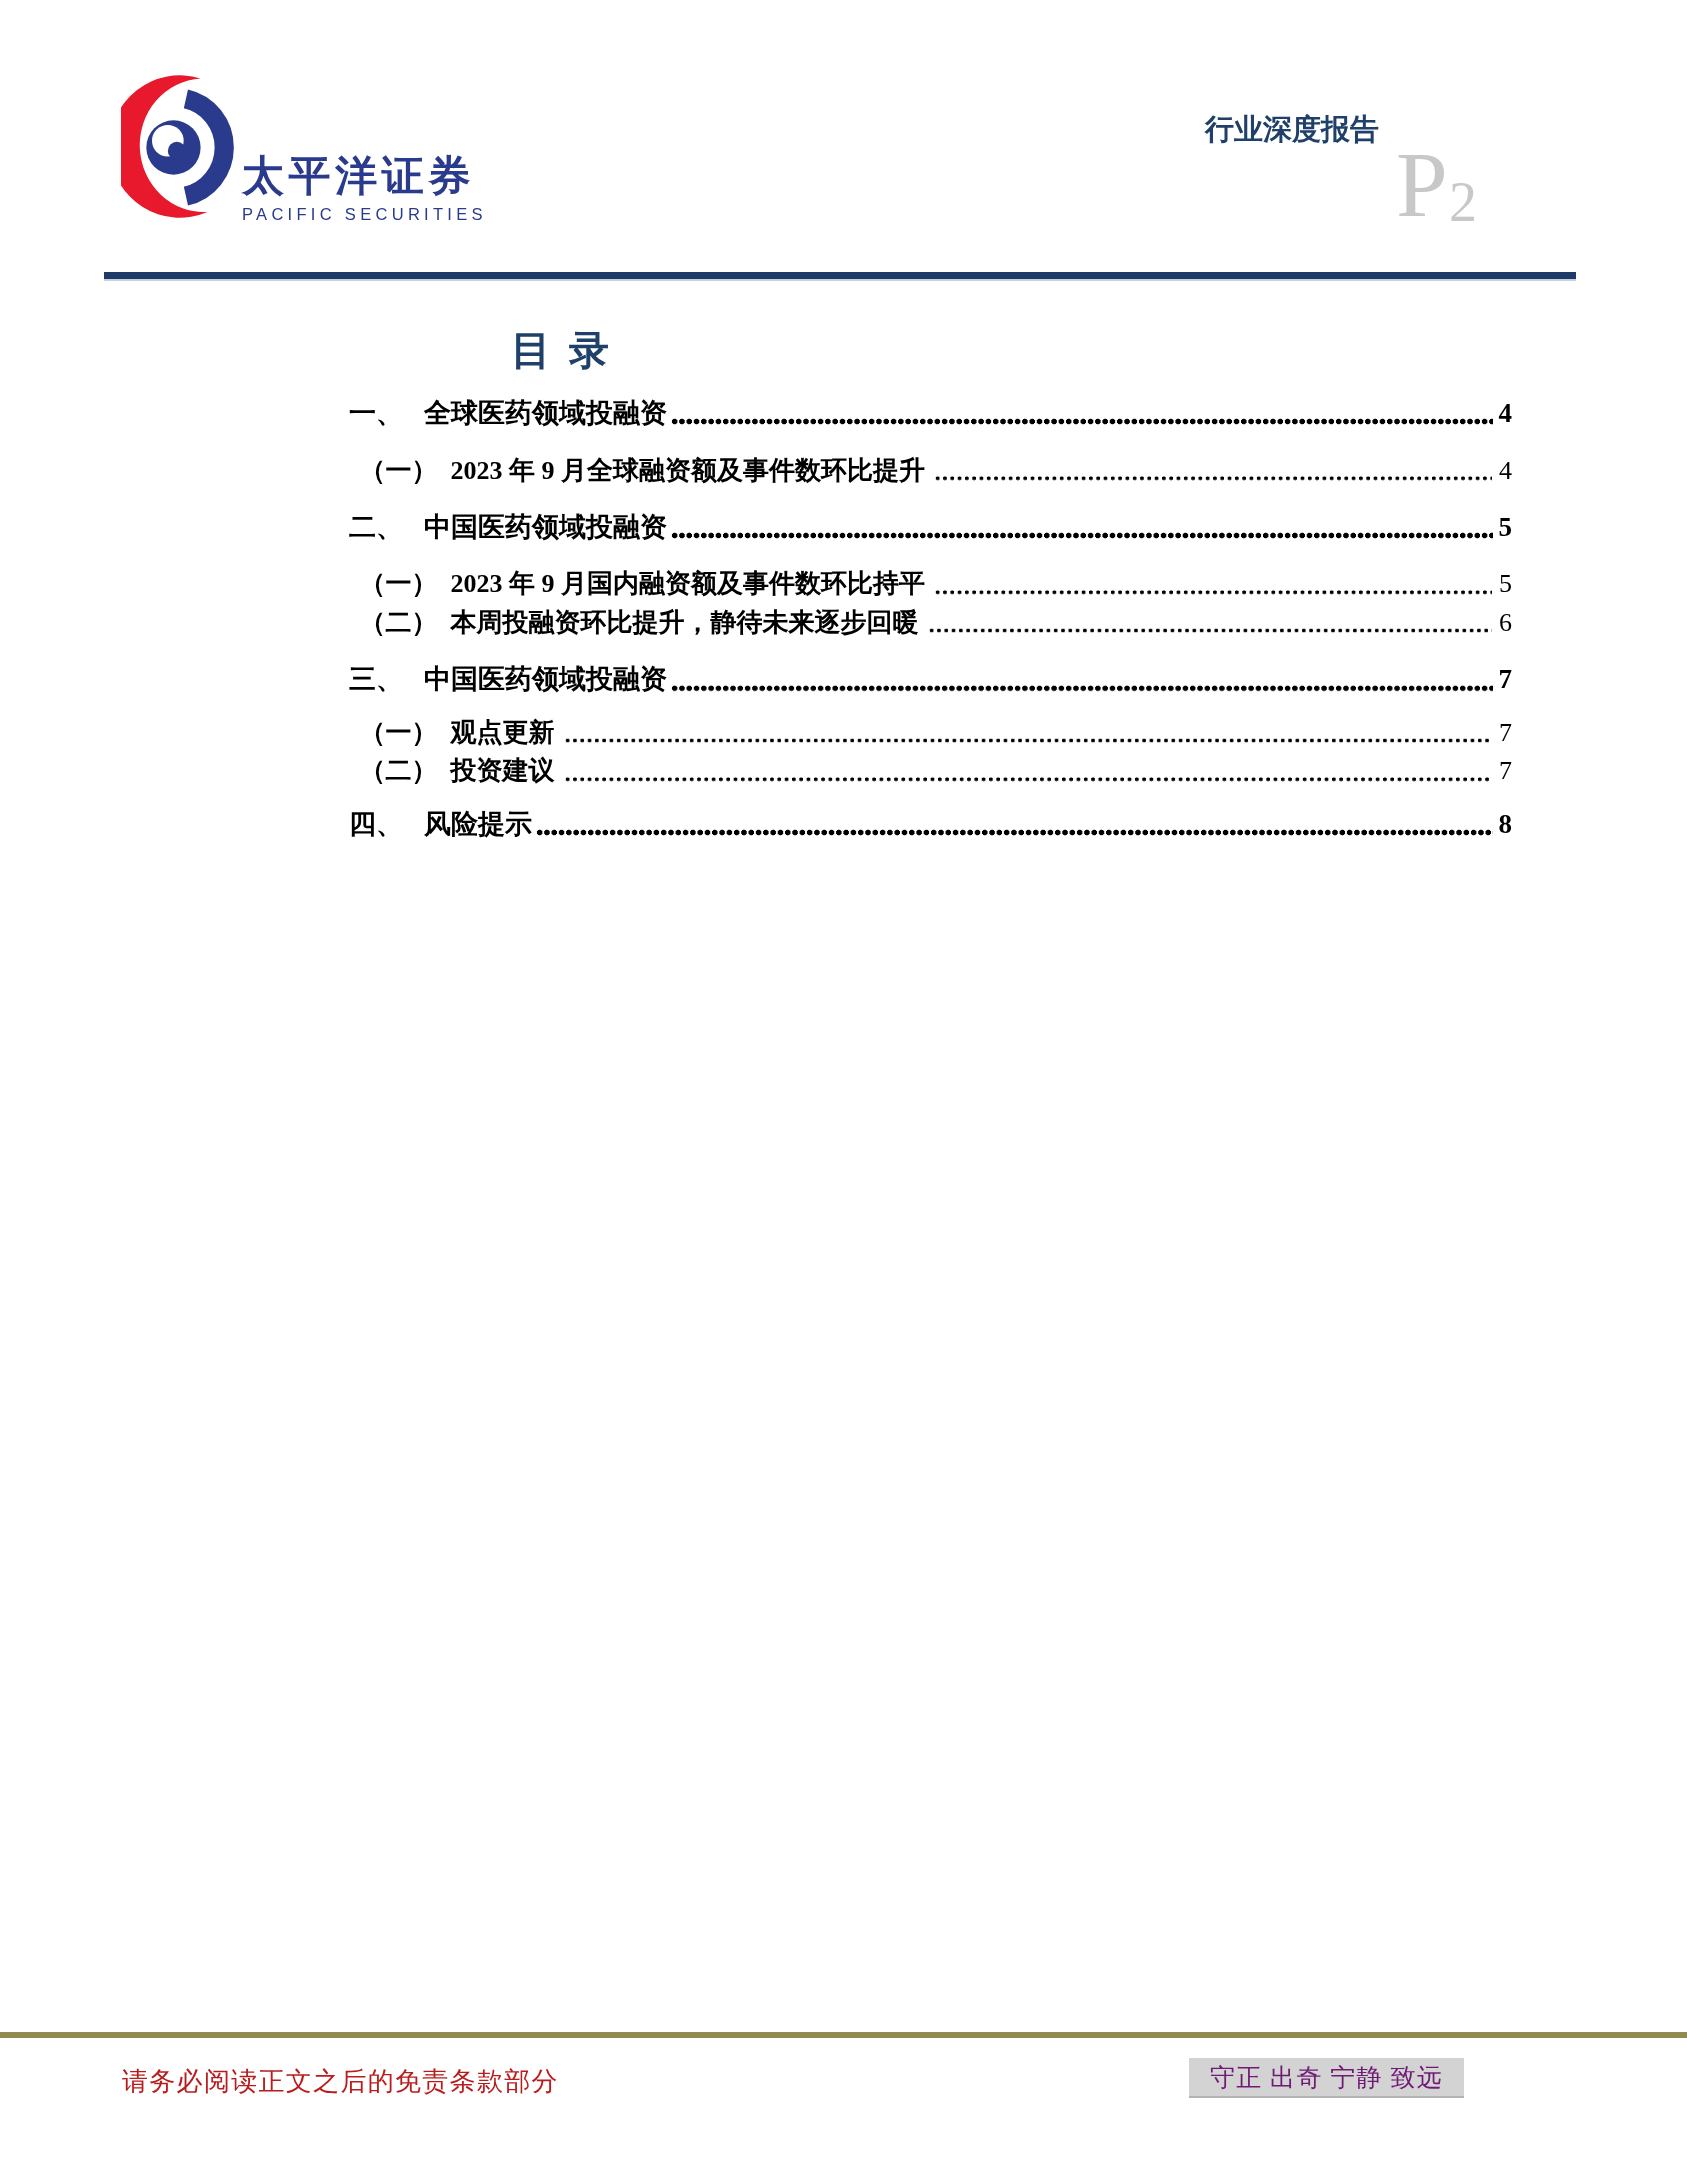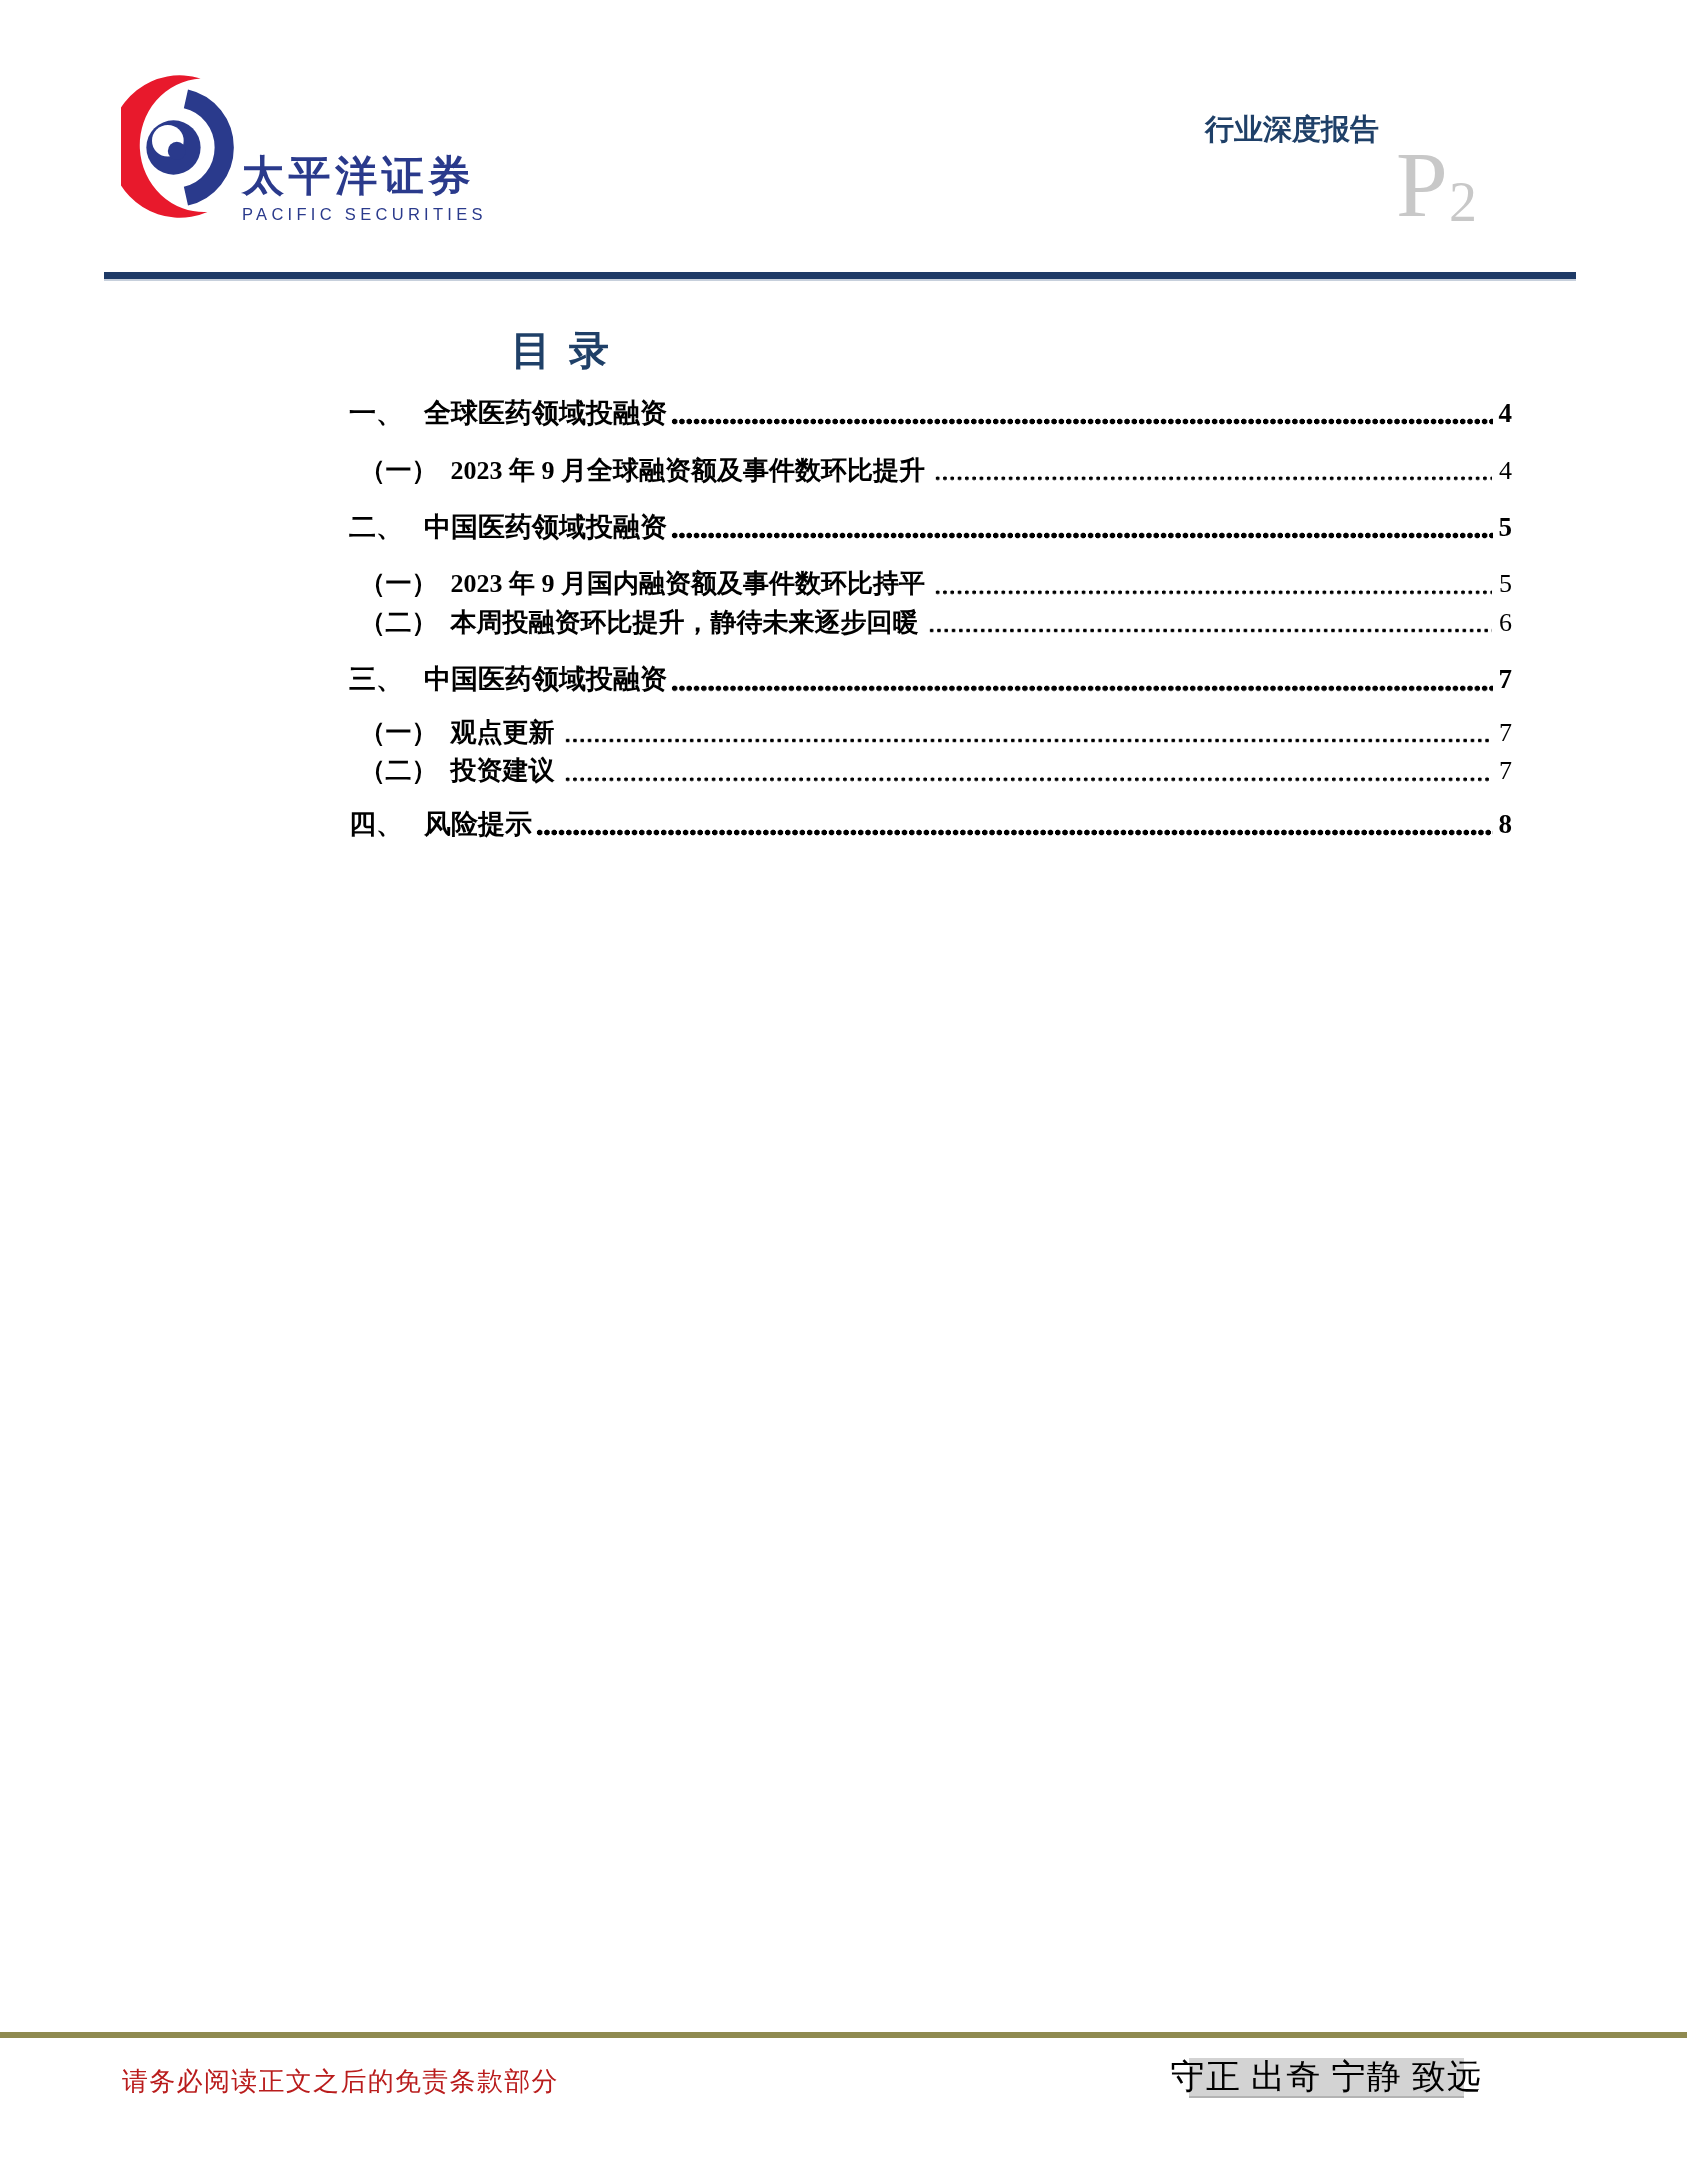--- a/index.html
+++ b/index.html
@@ -88,21 +88,21 @@
   }
   .footer-disclaimer {
     position:absolute; left:122px; top:2064px;
     font-size:26px; color:#b91c1c; letter-spacing:1.3px; white-space:nowrap;
   }
   .footer-motto {
     position:absolute; left:1189px; top:2058px;
     width:275px; height:38px;
     background:#D3D3D3; border-bottom:2px solid #B3B3B3;
     display:flex; align-items:center; justify-content:center;
-    font-size:34px; color:#000000; letter-spacing:1.3px; white-space:nowrap;font-family:Liberation Serif, serif;
+    font-size:25px; color:#701a75; letter-spacing:1.3px; white-space:nowrap;font-family:Liberation Serif, serif;
   }
 </style>
 </head>
 <body>
 
 <div class="page">
 
   <svg class="logo-mark" viewBox="0 0 100 130" xmlns="http://www.w3.org/2000/svg">
     <path d="M70,4 A62,63 0 1 0 76,122 A50,52 0 1 1 70,4 Z" fill="#E8192C"></path>
     <path d="M57,22 A43,44 0 0 1 57,108" stroke="#2A3A8C" stroke-width="17" fill="none"></path>

